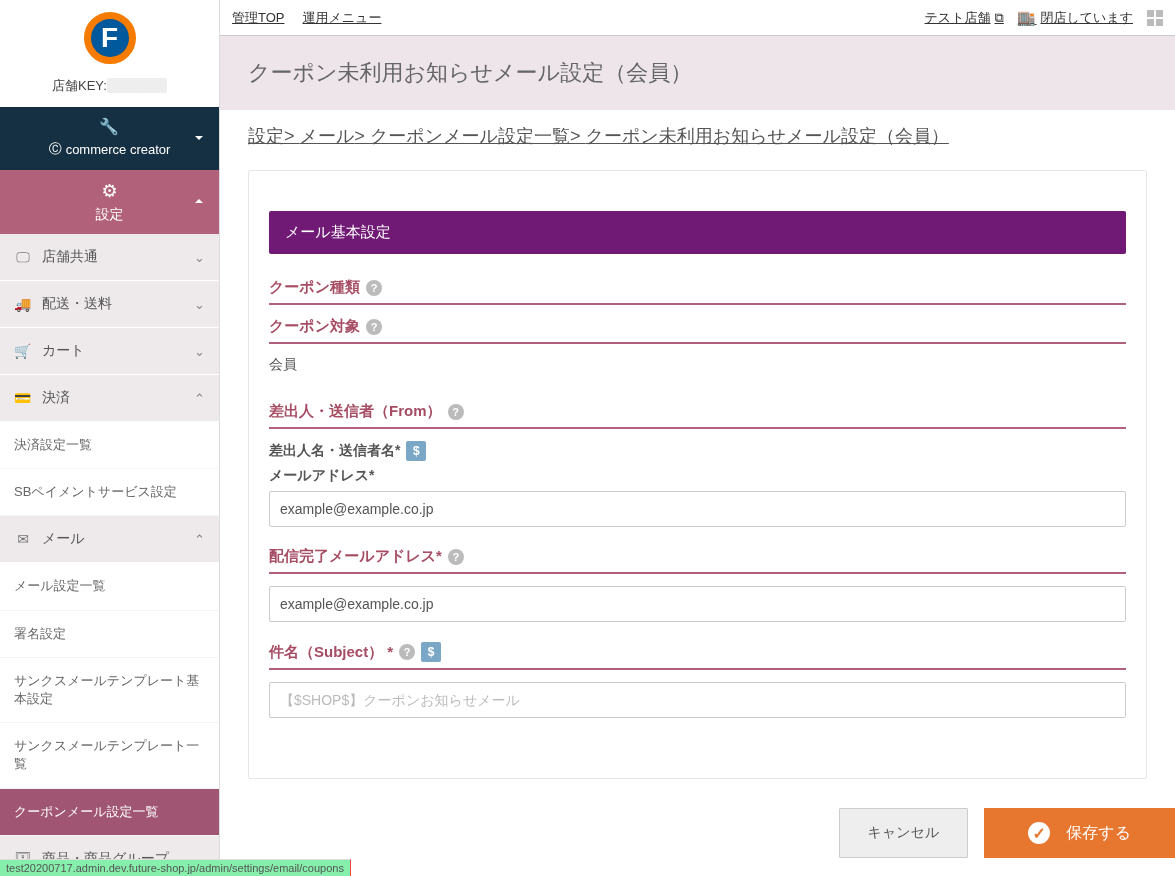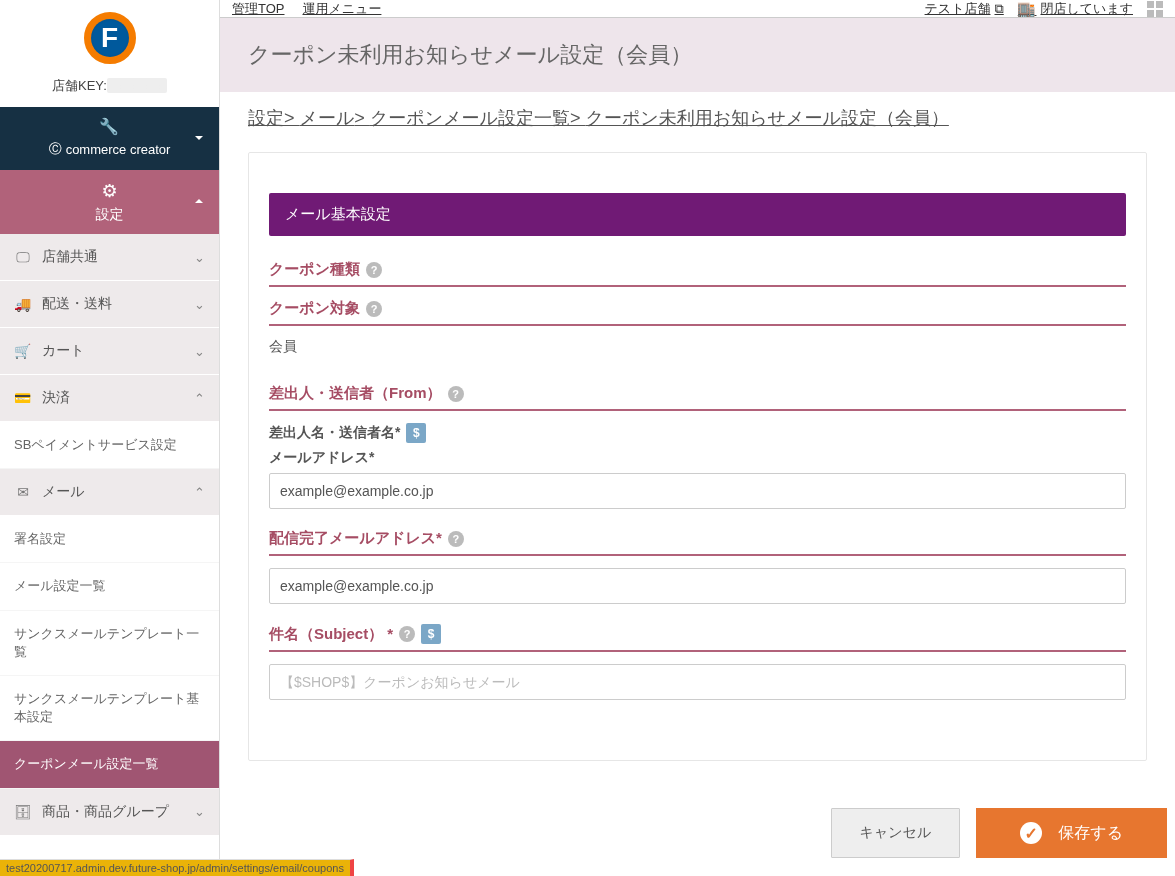--- a/index.html
+++ b/index.html
@@ -29,21 +29,21 @@
 .nav-item { background: #eeeaeb; color: #555; padding: 14px 14px; border-bottom: 1px solid #fff; display: flex; align-items: center; gap: 10px; cursor: pointer; font-size: 14px; position: relative; }
 .nav-item .chev { margin-left: auto; font-size: 13px; color: #888; }
 .nav-item .icon { width: 18px; text-align: center; color: #777; }
 
 .nav-sub { background: #fff; padding: 14px 14px; font-size: 13px; color: #666; border-bottom: 1px solid #f5f5f5; cursor: pointer; line-height: 1.4; }
 .nav-sub.active { background: #a05572; color: #fff; }
 
 
 .main { flex: 1; display: flex; flex-direction: column; overflow: hidden; }
 
-.topbar { height: 18px; background: #fff; border-bottom: 1px solid #ccc; display: flex; align-items: center; padding: 0 12px; font-size: 13px; gap: 18px; }
+.topbar { height: 36px; background: #fff; border-bottom: 1px solid #ccc; display: flex; align-items: center; padding: 0 12px; font-size: 13px; gap: 18px; }
 .topbar a { color: #333; text-decoration: underline; }
 .topbar .right { margin-left: auto; display: flex; align-items: center; gap: 14px; }
 .topbar .extlink { display: inline-flex; align-items: center; gap: 4px; }
 .topbar .store-icon { font-size: 15px; }
 .topbar .grid-icon { width: 16px; height: 16px; display: inline-grid; grid-template-columns: 1fr 1fr; grid-template-rows: 1fr 1fr; gap: 2px; }
 .topbar .grid-icon span { background: #bbb; }
 
 .title-banner { background: #eee5eb; padding: 22px 28px; font-size: 22px; color: #666; }
 
 .breadcrumb { padding: 14px 28px; font-size: 18px; color: #555; text-decoration: underline; }
@@ -59,26 +59,26 @@
 
 .help-dot { width: 16px; height: 16px; border-radius: 50%; background: #bbb; color: #fff; display: inline-flex; align-items: center; justify-content: center; font-size: 11px; font-weight: bold; }
 
 .sub-label { font-size: 14px; font-weight: 600; color: #555; margin-bottom: 6px; display: flex; align-items: center; gap: 6px; }
 .dollar-badge { width: 20px; height: 20px; background: #7ba7c7; color: #fff; display: inline-flex; align-items: center; justify-content: center; font-size: 12px; font-weight: bold; border-radius: 2px; }
 
 .text-input { width: 100%; height: 36px; border: 1px solid #ccc; border-radius: 2px; padding: 0 10px; font-size: 14px; margin-bottom: 20px; color: #555; }
 .text-input::placeholder { color: #bbb; }
 
 
-.footer-bar { position: absolute; bottom: 18px; right: 0; left: 220px; display: flex; justify-content: flex-end; gap: 8px; padding-right: 8px; align-items: stretch; }
+.footer-bar { position: absolute; bottom: 18px; right: 0; left: 220px; display: flex; justify-content: flex-end; gap: 8px; padding-right: 0; align-items: stretch; }
 .btn-cancel { background: #eee; border: 1px solid #ccc; color: #555; padding: 10px 28px; font-size: 14px; cursor: pointer; border-radius: 1px; margin-right:8px; }
 .btn-save { background: #e7762f; color: #fff; border: none; padding: 14px 44px; font-size: 16px; cursor: pointer; display: flex; align-items: center; gap: 16px; }
 .btn-save .check { width: 22px; height: 22px; border-radius: 50%; background: #fff; color: #e7762f; display: inline-flex; align-items: center; justify-content: center; font-weight: bold; }
 
-.status-url { position: absolute; bottom: 0; left: 0; background: #eab308; padding: 2px 6px; font-size: 11px; color: #555; border-top:1px solid #ddd; border-right:4px solid #ef4444; }
+.status-url { position: absolute; bottom: 0; left: 0; background: #86efac; padding: 2px 6px; font-size: 11px; color: #555; border-top:1px solid #ddd; border-right:1px solid #ef4444; }
 
 svg.chev-svg { width: 12px; height: 12px; }
 </style>
 </head>
 <body>
 
 <div class="app">
   <div class="sidebar">
     <div class="logo-area">
       <div class="logo-circle">
@@ -123,31 +123,32 @@
     <div class="nav-item">
       <span class="icon">🛒</span>
       <span>カート</span>
       <span class="chev">⌄</span>
     </div>
     <div class="nav-item">
       <span class="icon">💳</span>
       <span>決済</span>
       <span class="chev">⌃</span>
     </div>
+    <div class="nav-sub"><span>決済設定一覧</span></div>
     <div class="nav-sub"><span>SBペイメントサービス設定</span></div>
 
     <div class="nav-item">
       <span class="icon">✉</span>
       <span>メール</span>
       <span class="chev">⌃</span>
     </div>
+    <div class="nav-sub"><span>メール設定一覧</span></div>
     <div class="nav-sub"><span>署名設定</span></div>
-    <div class="nav-sub"><span>メール設定一覧</span></div>
+    <div class="nav-sub"><span>サンクスメールテンプレート基本設定</span></div>
     <div class="nav-sub"><span>サンクスメールテンプレート一覧</span></div>
-    <div class="nav-sub"><span>サンクスメールテンプレート基本設定</span></div>
     <div class="nav-sub active"><span>クーポンメール設定一覧</span></div>
 
     <div class="nav-item">
       <span class="icon">🗄</span>
       <span>商品・商品グループ</span>
       <span class="chev">⌄</span>
     </div>
   </div>
 
   <div class="main">

